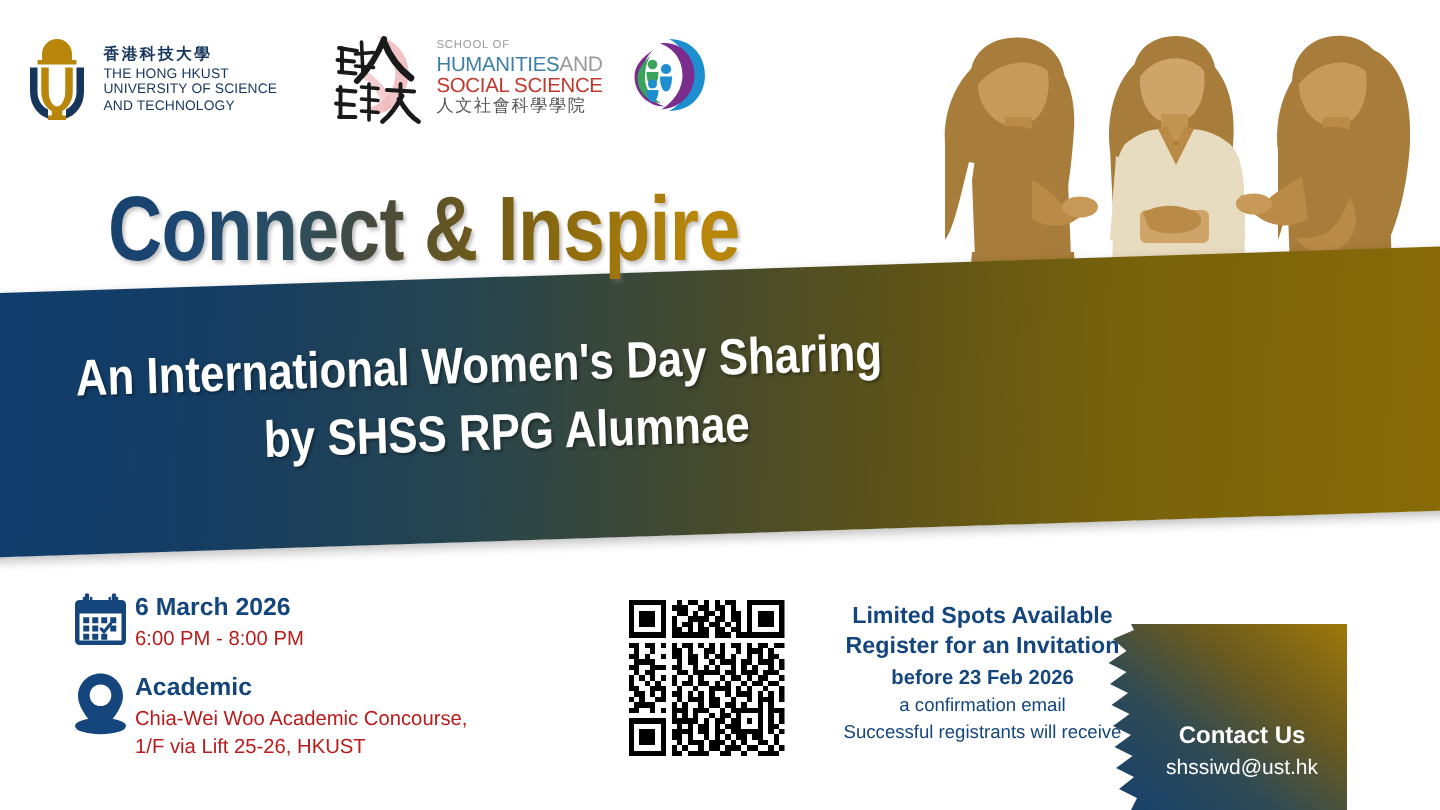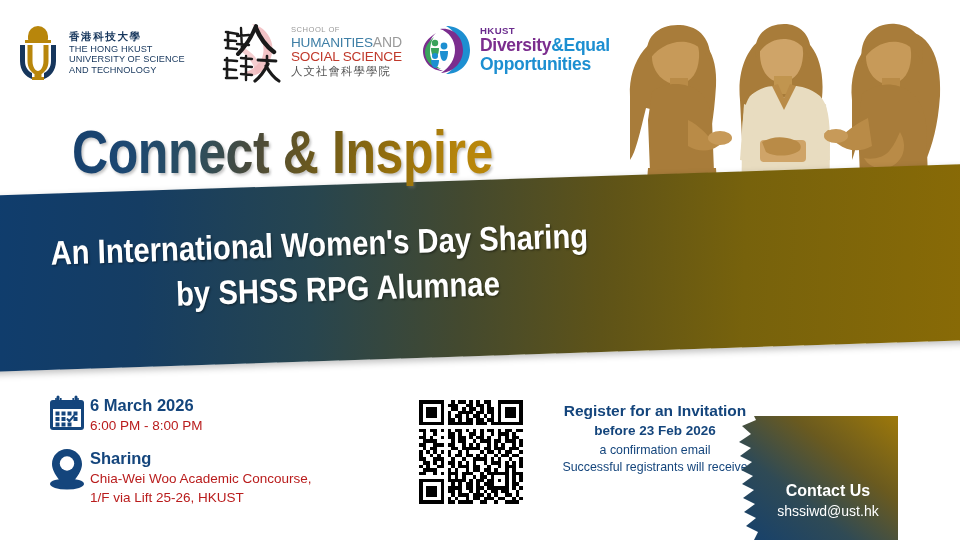--- a/index.html
+++ b/index.html
@@ -393,27 +393,20 @@
           <path d="M16 9 C8 14 3 20 3 27 C3 38 12 47 23 47 C14 44 8 37 8 28 C8 20 11 13 16 9 Z" fill="#7b2d8e"></path>
           <path d="M14 13 C8 18 5 23 5 28 C5 37 12 44 21 45 C14 41 10 35 10 28 C10 22 11 17 14 13 Z" fill="#3aa35c"></path>
 
           <circle cx="15" cy="19" r="3.2" fill="#3aa35c"></circle>
           <path d="M11 24 C11 30 13 33 15 33 C17 33 19 30 19 24 Z" fill="#3aa35c"></path>
           <circle cx="24" cy="22" r="3.4" fill="#1d8fd1"></circle>
           <path d="M20 27 C20 34 22 37 24 37 C26 37 28 34 28 27 Z" fill="#1d8fd1"></path>
           <circle cx="15" cy="32" r="3" fill="#1d8fd1"></circle>
           <path d="M11 36 C11 41 13 44 15 44 C17 44 19 41 19 36 Z" fill="#1d8fd1"></path>
         </svg>
-      </div>
-      <div class="deo-text">
-        <div class="deo-l1">HKUST</div>
-        <div class="deo-l2">
-          <span class="deo-purple">Diversity</span><span class="deo-blue">&amp;</span><span class="deo-blue">Equal</span>
-        </div>
-        <div class="deo-l3">Opportunities</div>
       </div>
     </div>
   </div>
 
   <div class="bottom">
 
     <div class="info-block">
 
       <div class="info-row">
         <div class="info-icon">
@@ -444,21 +437,21 @@
 
       <div class="info-row">
         <div class="info-icon">
           <svg width="40" height="44" viewBox="0 0 40 44" xmlns="http://www.w3.org/2000/svg">
             <ellipse cx="20" cy="37" rx="17" ry="5.5" fill="#14457c"></ellipse>
             <path d="M20 2 C11.7 2 5 8.7 5 17 C5 27 17 38 20 41 C23 38 35 27 35 17 C35 8.7 28.3 2 20 2 Z" fill="#14457c"></path>
             <circle cx="20" cy="16.5" r="7.2" fill="#ffffff"></circle>
           </svg>
         </div>
         <div class="info-text">
-          <div class="info-title">Sharing</div>
+          <div class="info-title">Academic</div>
           <div class="info-sub">Chia-Wei Woo Academic Concourse,</div>
           <div class="info-sub">1/F via Lift 25-26, HKUST</div>
         </div>
       </div>
     </div>
 
     <div class="qr">
       <svg width="104" height="104" viewBox="0 0 29 29" shape-rendering="crispEdges" xmlns="http://www.w3.org/2000/svg">
         <rect width="29" height="29" fill="#ffffff"></rect>
         <g fill="#000000">
@@ -508,20 +501,21 @@
           <path d="M8 24h1v1h-1z M10 24h2v1h-2z M13 24h2v1h-2z M16 24h2v1h-2z M19 24h1v1h-1z M26 24h1v1h-1z M28 24h1v1h-1z"></path>
           <path d="M8 25h2v1h-2z M11 25h1v2h-1z M14 25h1v1h-1z M16 25h1v2h-1z M18 25h1v1h-1z M20 25h2v1h-2z M23 25h2v1h-2z M27 25h1v2h-1z"></path>
           <path d="M9 26h1v1h-1z M12 26h2v1h-2z M15 26h1v1h-1z M17 26h1v1h-1z M19 26h1v2h-1z M21 26h1v1h-1z M24 26h2v1h-2z"></path>
           <path d="M8 27h1v2h-1z M10 27h1v1h-1z M13 27h1v2h-1z M15 27h2v1h-2z M18 27h1v1h-1z M20 27h1v1h-1z M22 27h2v1h-2z M26 27h1v2h-1z M28 27h1v1h-1z"></path>
           <path d="M9 28h1v1h-1z M11 28h2v1h-2z M14 28h1v1h-1z M17 28h2v1h-2z M21 28h1v1h-1z M24 28h2v1h-2z M27 28h1v1h-1z"></path>
         </g>
       </svg>
     </div>
 
     <div class="register">
+      <div class="reg-l1">Limited Spots Available</div>
       <div class="reg-l2">Register for an Invitation</div>
       <div class="reg-l3">before 23 Feb 2026</div>
       <div class="reg-l4">a confirmation email</div>
       <div class="reg-l4">Successful registrants will receive</div>
     </div>
 
     <div class="contact">
       <svg width="180" height="124" viewBox="0 0 180 124" xmlns="http://www.w3.org/2000/svg" style="position:absolute;left:0;top:0;">
         <defs>
           <linearGradient id="badgeGrad" x1="0" y1="1" x2="1" y2="0">

